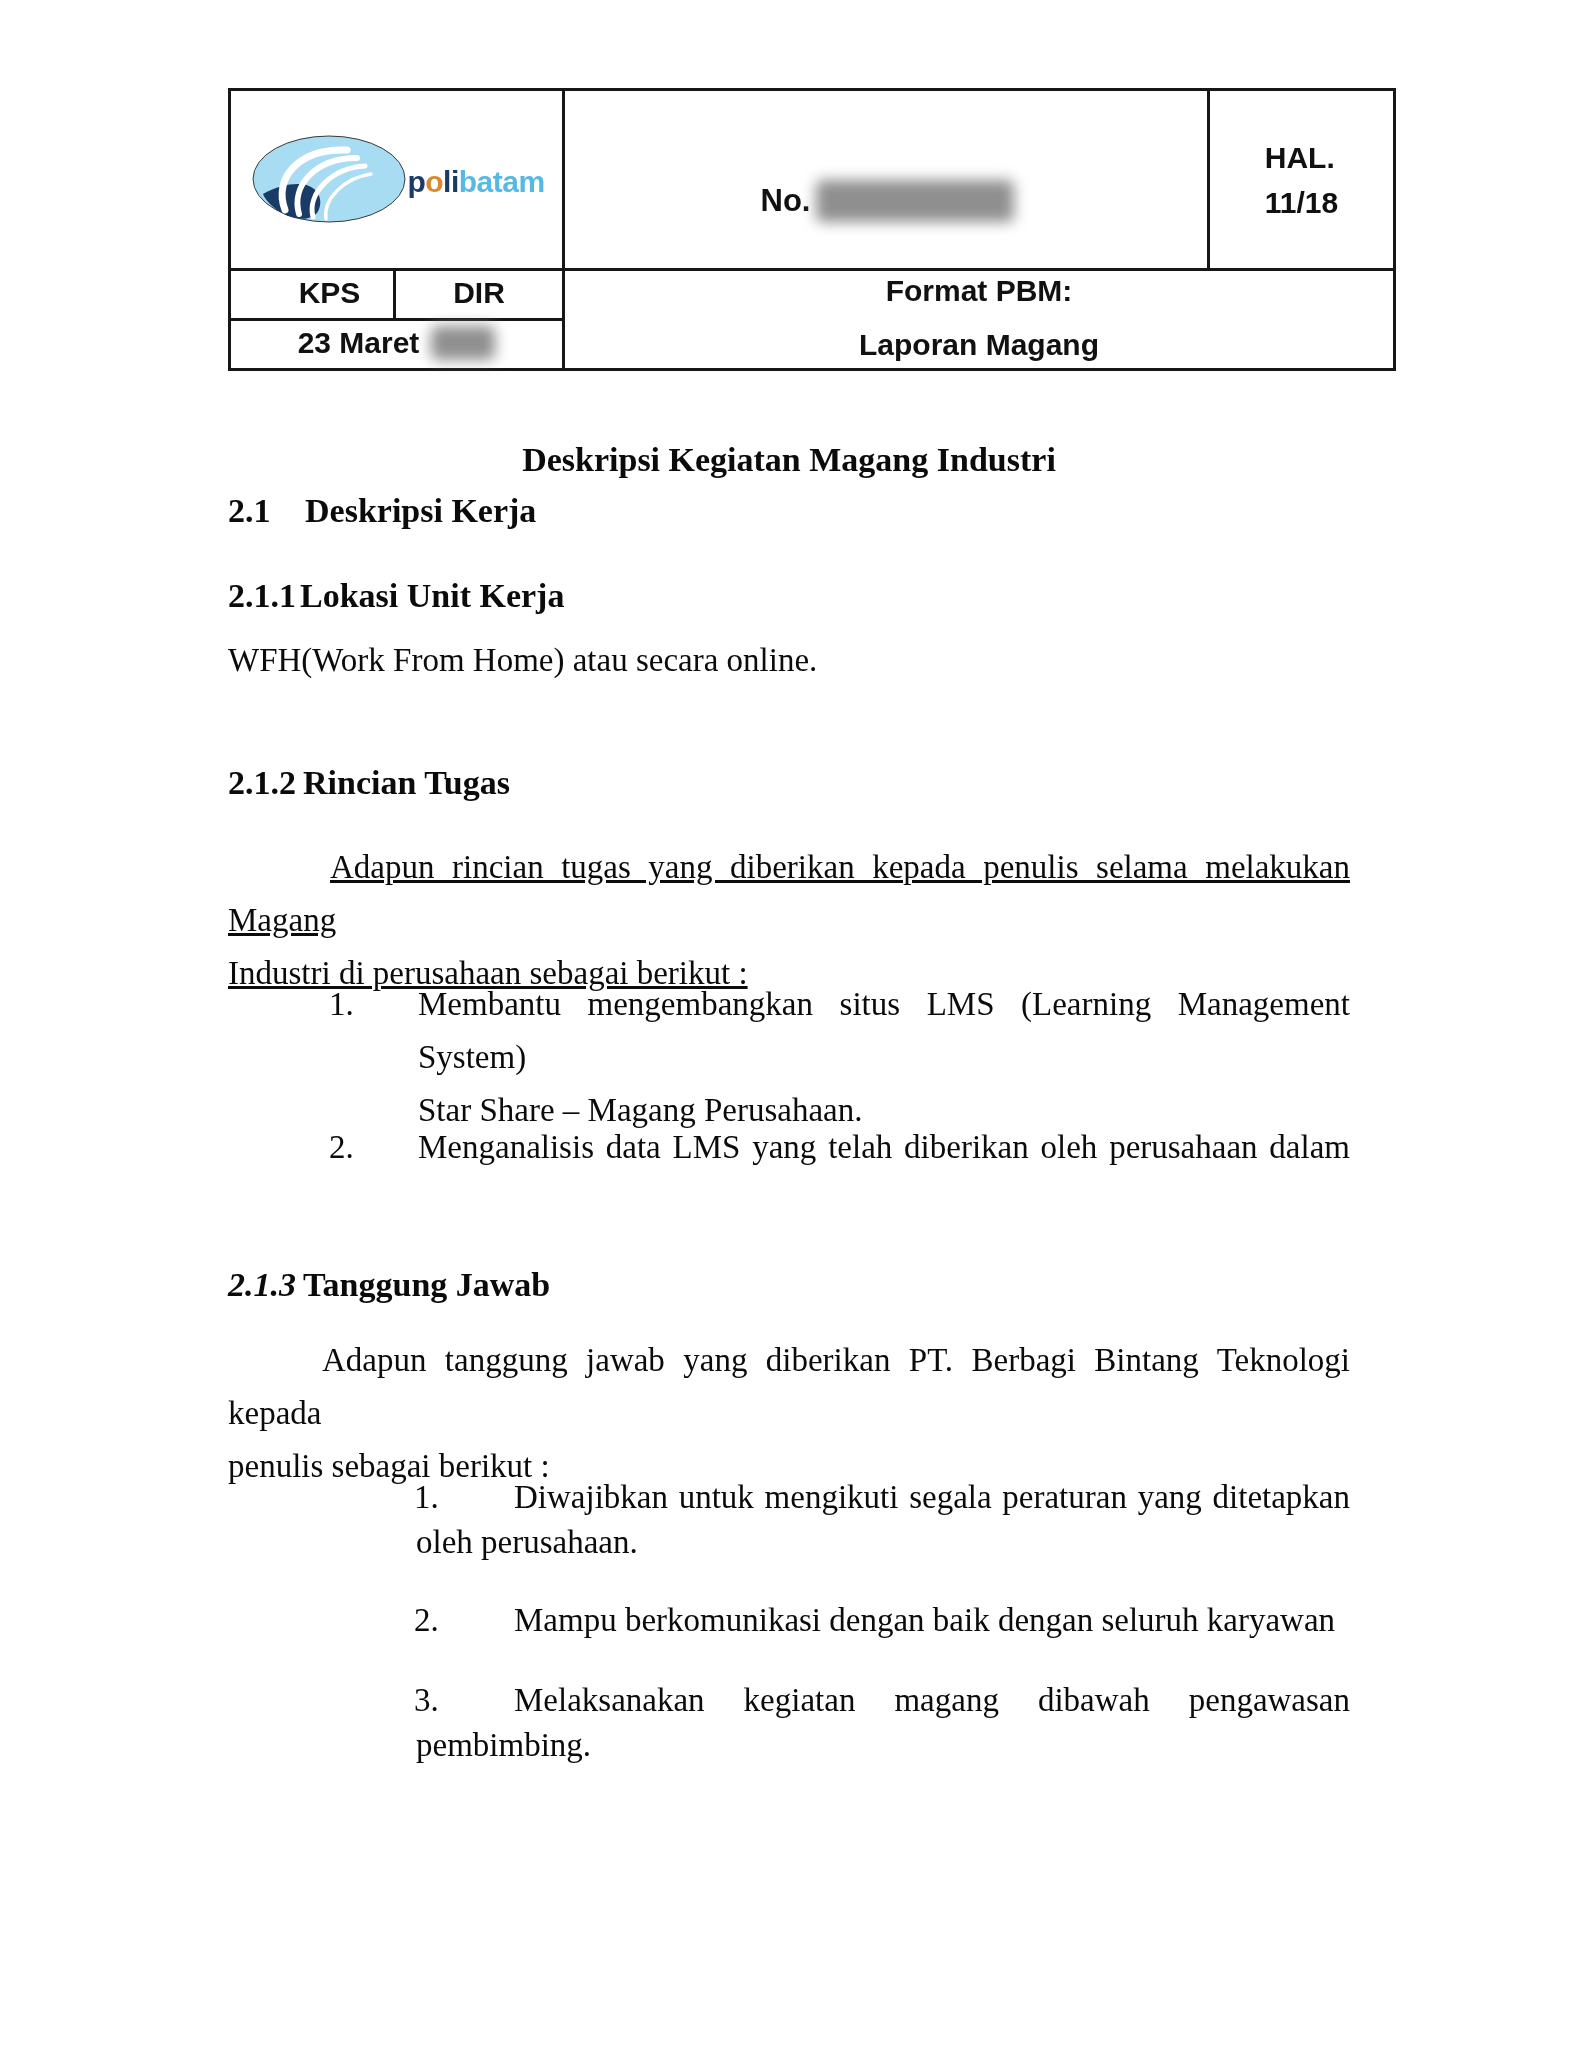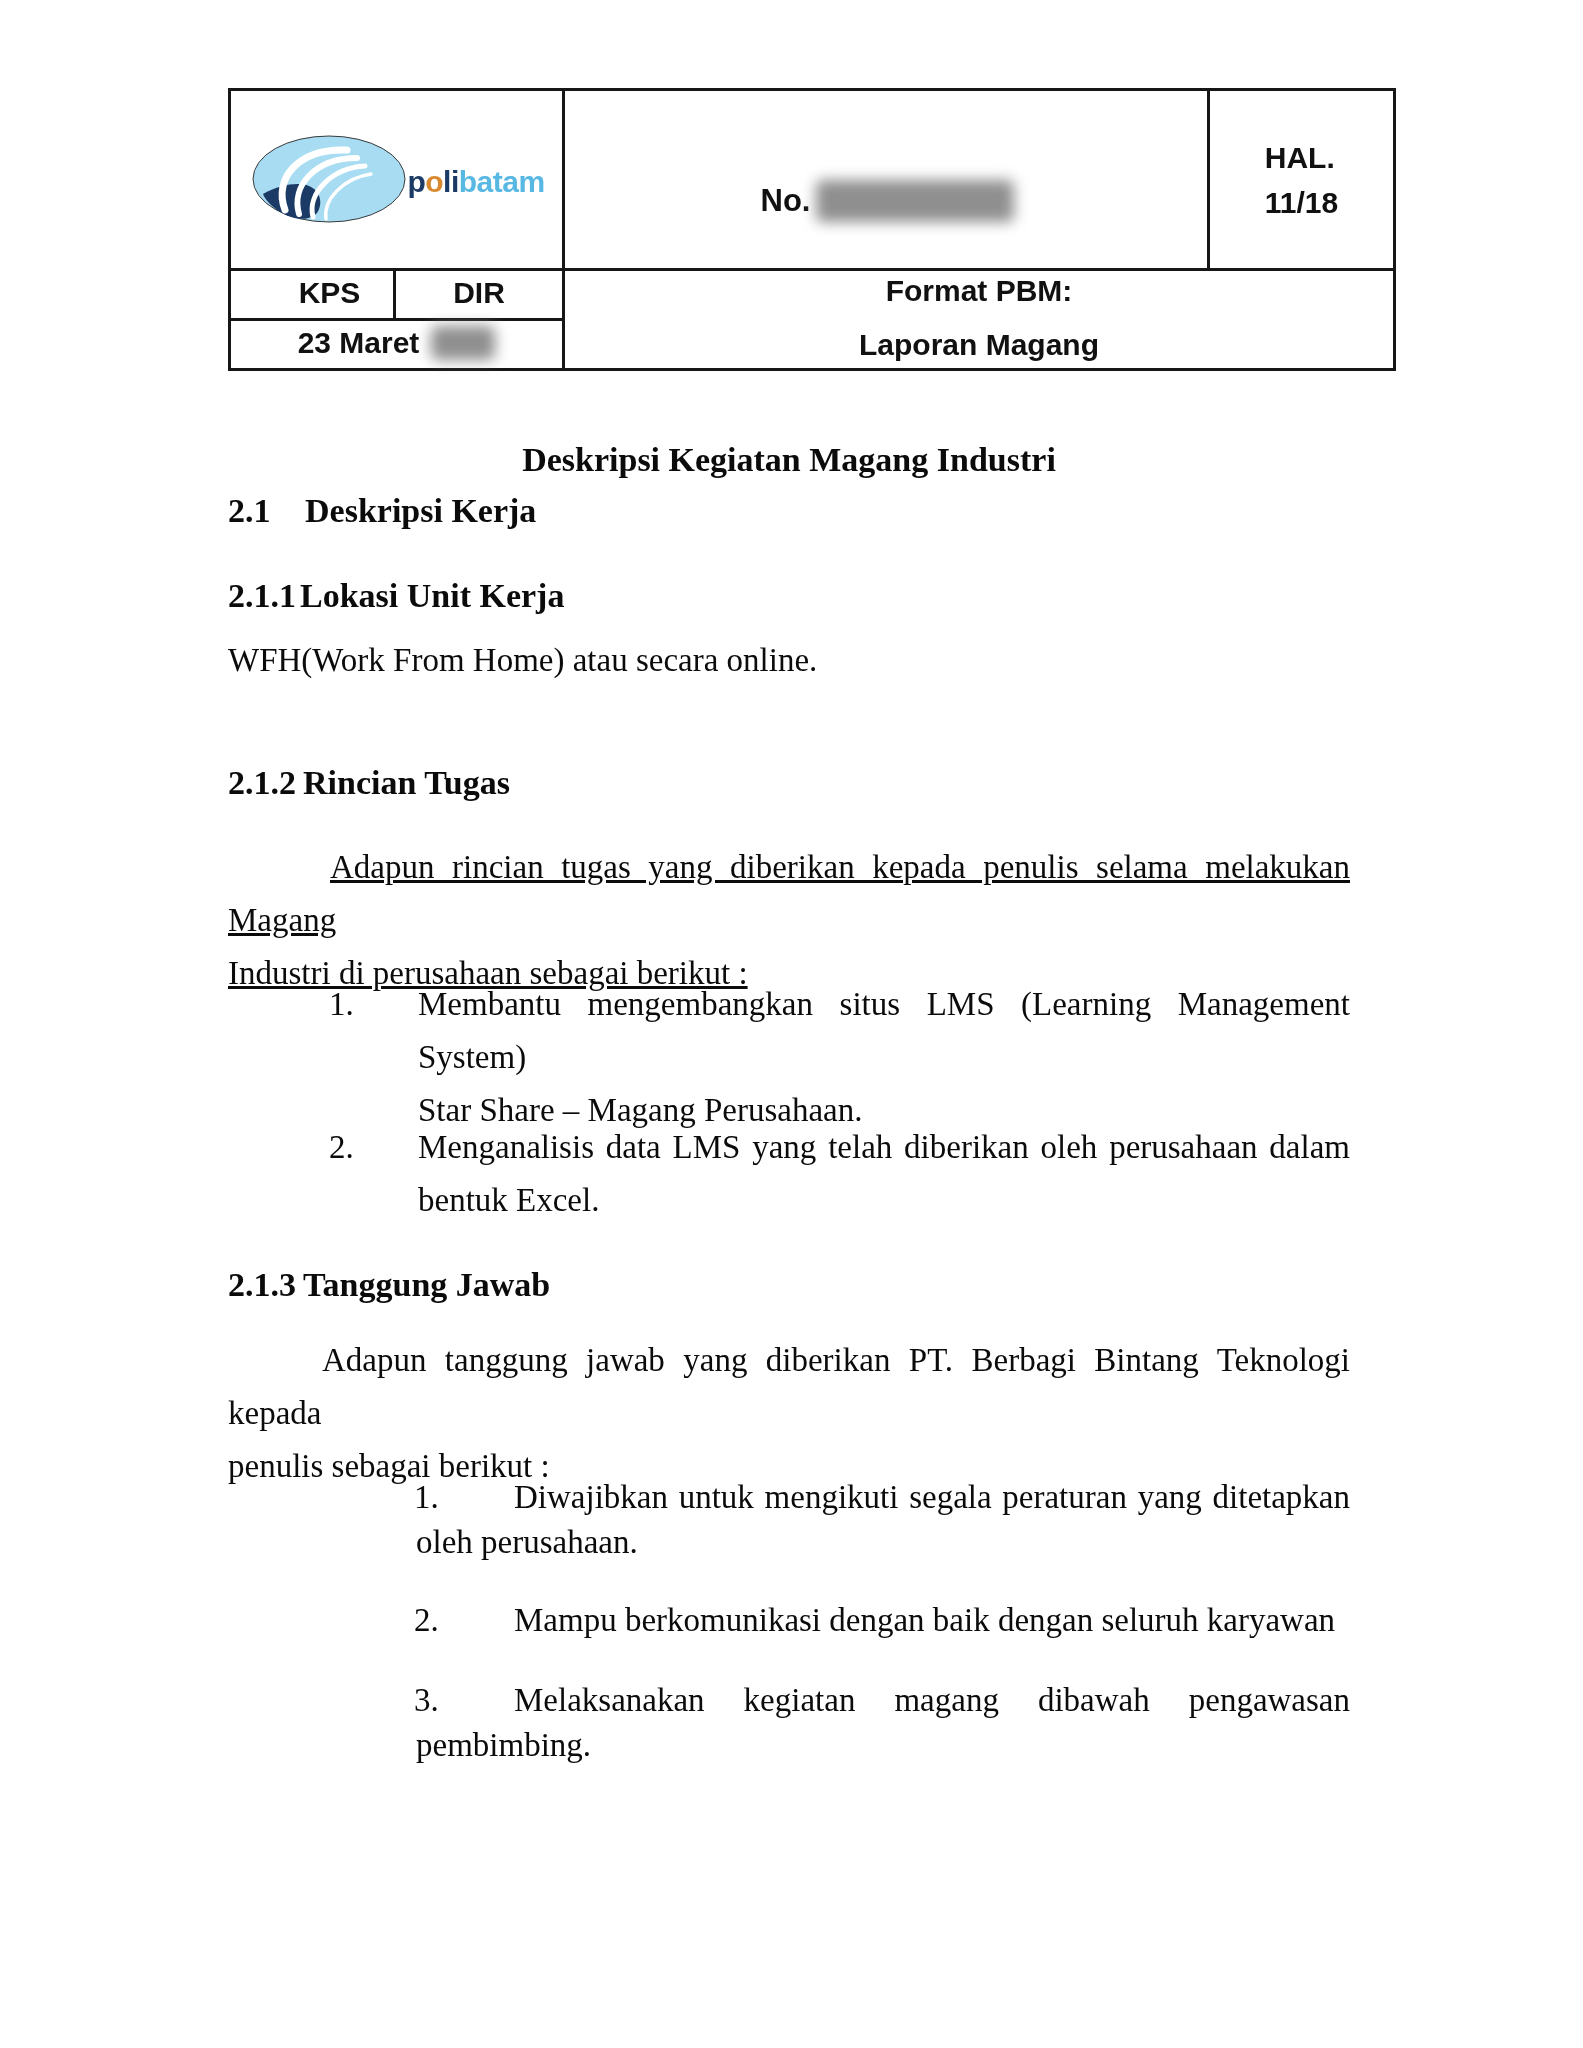--- a/index.html
+++ b/index.html
@@ -124,25 +124,24 @@
 
     <div class="li1" style="top:978px;">
       <span class="num">1.</span>
       <div class="j">Membantu mengembangkan situs LMS (Learning Management System)</div>
       <div>Star Share – Magang Perusahaan.</div>
     </div>
 
     <div class="li1" style="top:1121px;">
       <span class="num">2.</span>
       <div class="j">Menganalisis data LMS yang telah diberikan oleh perusahaan dalam</div>
-      <div>bentuk Excel.</div>
     </div>
 
     <div class="blk bold" style="top:1258px;">
-      <span class="num-gap" style="width:75px;">2.1.3</span><span>Tanggung Jawab</span>
+      <span class="num-gap" style="width:75px;font-style:italic;">2.1.3</span><span>Tanggung Jawab</span>
     </div>
 
     <div class="blk" style="top:1334px;">
       <div class="j ind94">Adapun tanggung jawab yang diberikan PT. Berbagi Bintang Teknologi kepada</div>
       <div>penulis sebagai berikut :</div>
     </div>
 
     <div class="li2 tight" style="top:1475px;">
       <span class="num">1.</span>
       <div class="j ind98">Diwajibkan untuk mengikuti segala peraturan yang ditetapkan</div>

